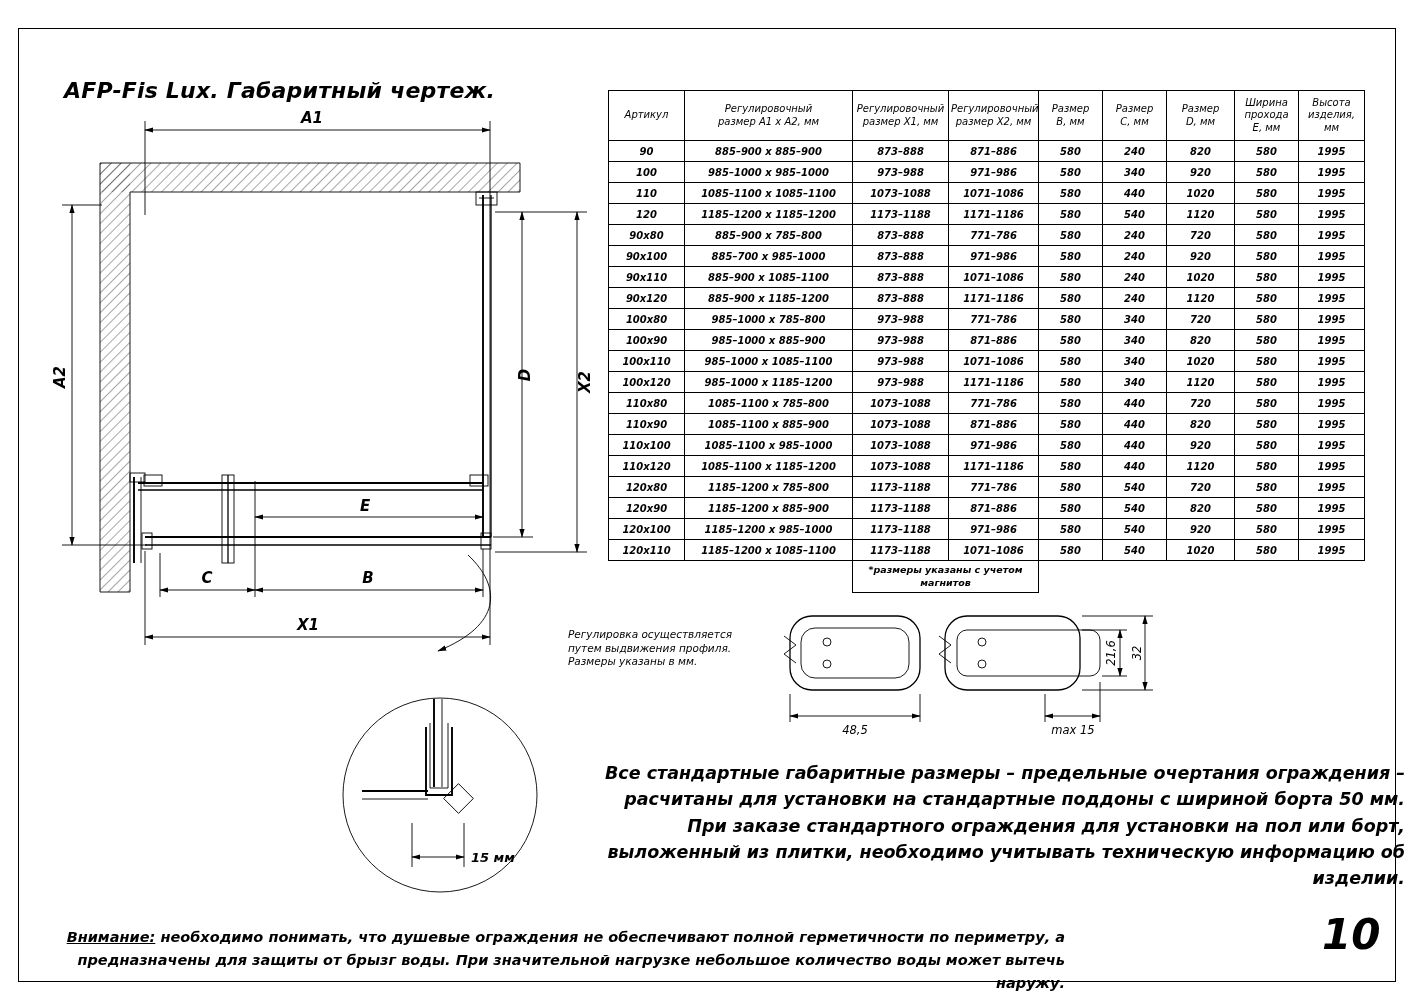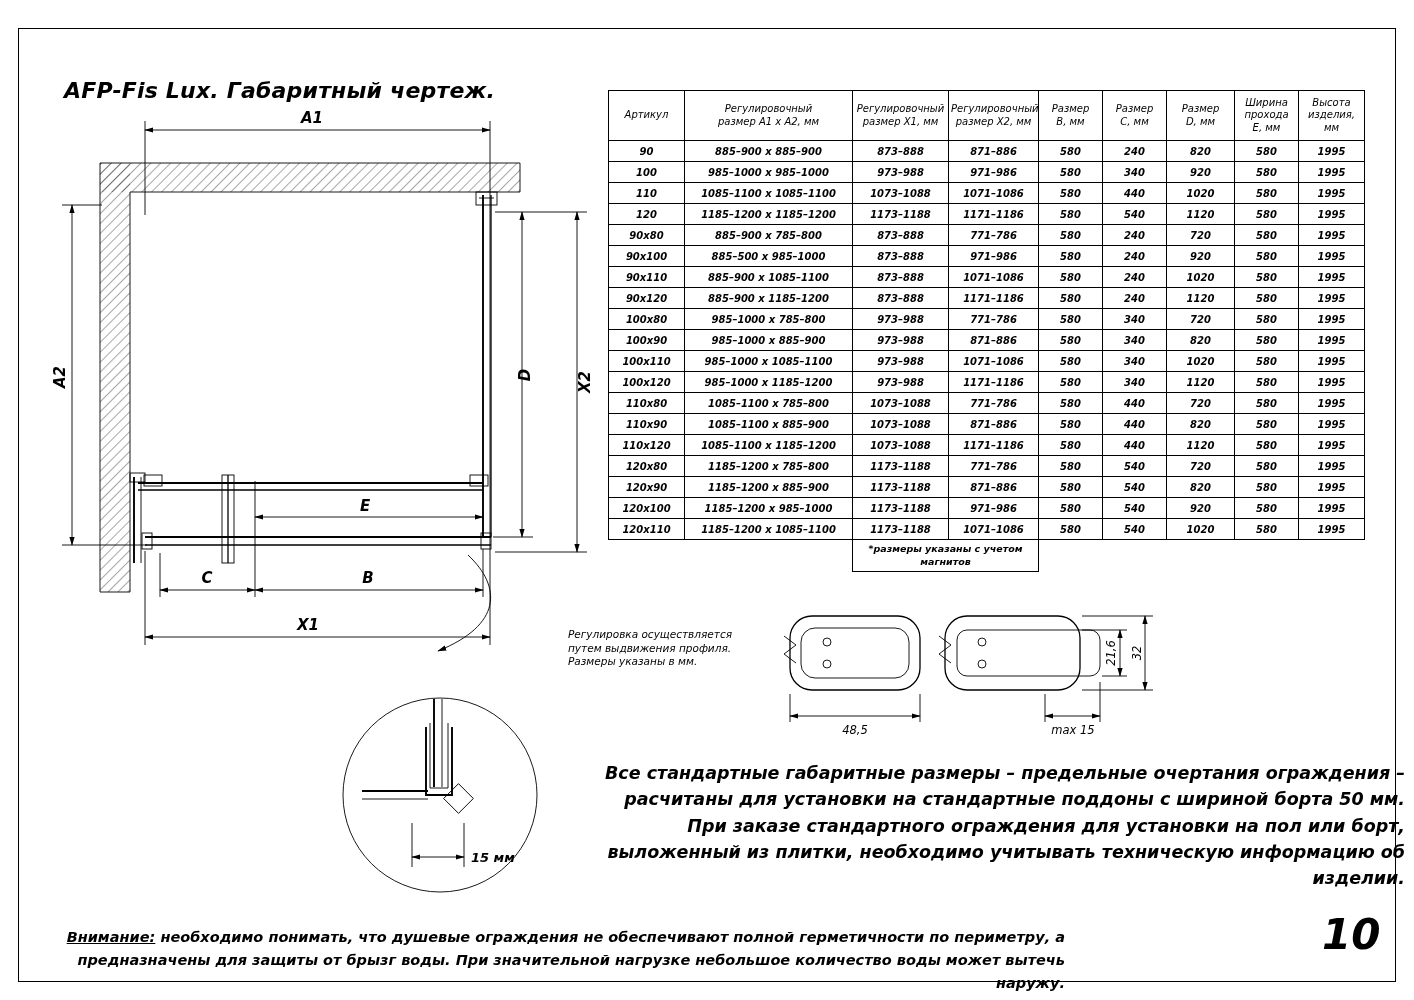--- a/index.html
+++ b/index.html
@@ -272,21 +272,21 @@
         <td>873–888</td>
         <td>771–786</td>
         <td>580</td>
         <td>240</td>
         <td>720</td>
         <td>580</td>
         <td>1995</td>
       </tr>
       <tr>
         <td>90x100</td>
-        <td>885–500 x 985–1000</td>
+        <td>885–700 x 985–1000</td>
         <td>873–888</td>
         <td>971–986</td>
         <td>580</td>
         <td>240</td>
         <td>920</td>
         <td>580</td>
         <td>1995</td>
       </tr>
       <tr>
         <td>90x110</td>
@@ -366,20 +366,31 @@
         <td>1995</td>
       </tr>
       <tr>
         <td>110x90</td>
         <td>1085–1100 x 885–900</td>
         <td>1073–1088</td>
         <td>871–886</td>
         <td>580</td>
         <td>440</td>
         <td>820</td>
+        <td>580</td>
+        <td>1995</td>
+      </tr>
+      <tr>
+        <td>110x100</td>
+        <td>1085–1100 x 985–1000</td>
+        <td>1073–1088</td>
+        <td>971–986</td>
+        <td>580</td>
+        <td>440</td>
+        <td>920</td>
         <td>580</td>
         <td>1995</td>
       </tr>
       <tr>
         <td>110x120</td>
         <td>1085–1100 x 1185–1200</td>
         <td>1073–1088</td>
         <td>1171–1186</td>
         <td>580</td>
         <td>440</td>

